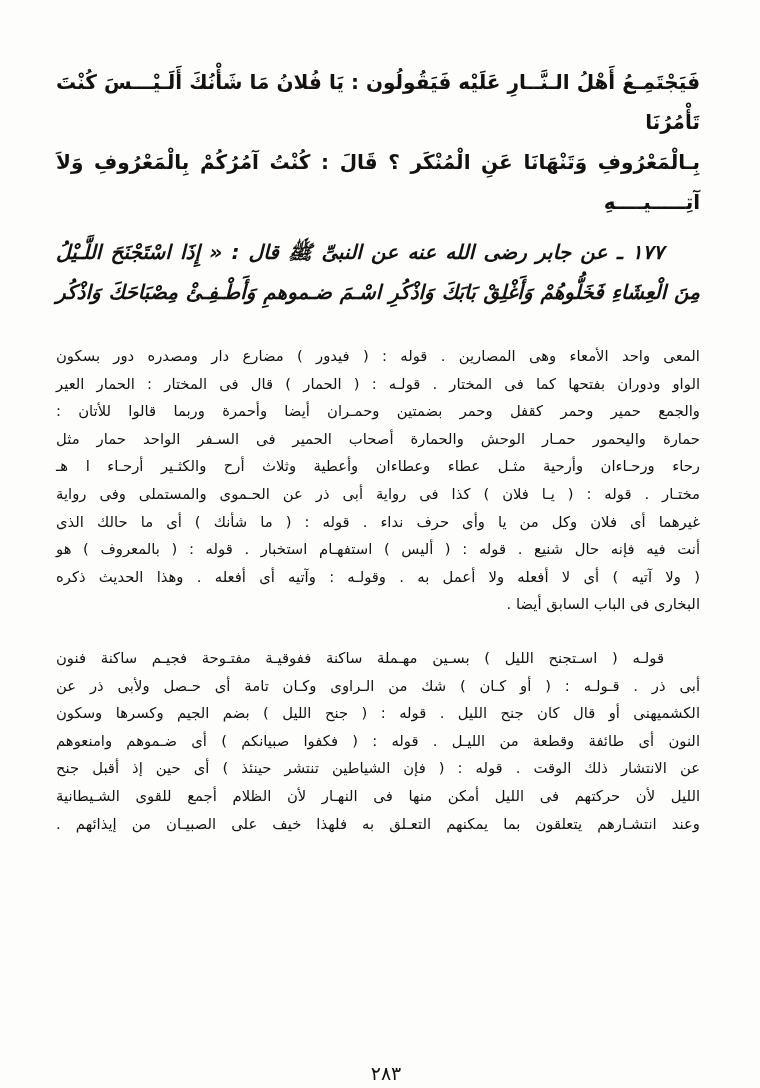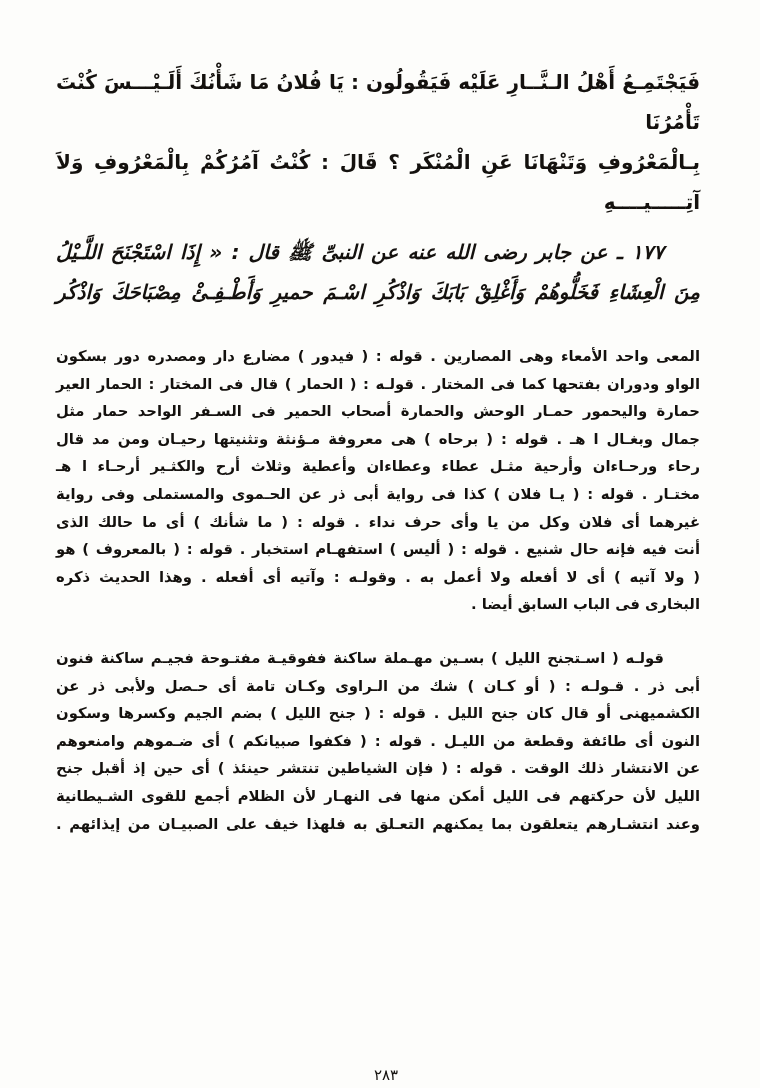--- a/index.html
+++ b/index.html
@@ -35,55 +35,55 @@
   }
   .bold-block {
     font-size: 20px;
     font-weight: bold;
     line-height: 40px;
     letter-spacing: 0.2px;
   }
   .hadith-2 { margin-top: 10px; font-style: italic; }
   .commentary {
     font-size: 14.8px;
-    font-weight: bold;
+    font-weight: normal;
     line-height: 27.6px;
   }
   .commentary-1 { margin-top: 30px; }
   .commentary-2 { margin-top: 26px; }
   .page-number {
     position: absolute;
     left: 12px;
     right: 0;
     bottom: 28px;
     text-align: center;
-    font-size: 15px;
+    font-size: 19px;
     color: #14110e;
   }
 </style>
 </head>
 <body>
 
 <div class="page">
 
   <section class="text-block bold-block hadith-1">
       <div class="line">فَيَجْتَمِـعُ أَهْلُ الـنَّــارِ عَلَيْه فَيَقُولُون : يَا فُلانُ مَا شَأْنُكَ أَلَـيْـــسَ كُنْتَ تَأْمُرُنَا</div>
       <div class="line">بِـالْمَعْرُوفِ وَتَنْهَانَا عَنِ الْمُنْكَر ؟ قَالَ : كُنْتُ آمُرُكُمْ بِالْمَعْرُوفِ وَلاَ آتِـــــيــــهِ</div>
     </section>
 
   <section class="text-block bold-block hadith-2 indent-first">
       <div class="line">١٧٧ ـ عن جابر رضى الله عنه عن النبىِّ ﷺ قال : « إِذَا اسْتَجْنَحَ اللَّـيْلُ</div>
-      <div class="line">مِنَ الْعِشَاءِ فَخَلُّوهُمْ وَأَغْلِقْ بَابَكَ وَاذْكُرِ اسْـمَ حميرِ وَأَطْـفِـئْ مِصْبَاحَكَ وَاذْكُر</div>
+      <div class="line">مِنَ الْعِشَاءِ فَخَلُّوهُمْ وَأَغْلِقْ بَابَكَ وَاذْكُرِ اسْـمَ ضـموهمِ وَأَطْـفِـئْ مِصْبَاحَكَ وَاذْكُر</div>
     </section>
 
   <section class="text-block commentary commentary-1">
       <div class="line">المعى واحد الأمعاء وهى المصارين . قوله : ( فيدور ) مضارع دار ومصدره دور بسكون</div>
       <div class="line">الواو ودوران بفتحها كما فى المختار . قولـه : ( الحمار ) قال فى المختار : الحمار العير</div>
+      <div class="line">والجمع حمير وحمر كقفل وحمر بضمتين وحمـران أيضا وأحمرة وربما قالوا للأتان :</div>
       <div class="line">حمارة واليحمور حمـار الوحش والحمارة أصحاب الحمير فى السـفر الواحد حمار مثل</div>
-      <div class="line">جمال وبغـال ا هـ . قوله : ( برحاه ) هى معروفة مـؤنثة وتثنيتها رحيـان ومن مد قال</div>
       <div class="line">رحاء ورحـاءان وأرحية مثـل عطاء وعطاءان وأعطية وثلاث أرح والكثـير أرحـاء ا هـ</div>
       <div class="line">مختـار . قوله : ( يـا فلان ) كذا فى رواية أبى ذر عن الحـموى والمستملى وفى رواية</div>
       <div class="line">غيرهما أى فلان وكل من يا وأى حرف نداء . قوله : ( ما شأنك ) أى ما حالك الذى</div>
       <div class="line">أنت فيه فإنه حال شنيع . قوله : ( أليس ) استفهـام استخبار . قوله : ( بالمعروف ) هو</div>
       <div class="line">( ولا آتيه ) أى لا أفعله ولا أعمل به . وقولـه : وآتيه أى أفعله . وهذا الحديث ذكره</div>
       <div class="line short-last">البخارى فى الباب السابق أيضا .</div>
     </section>
 
   <section class="text-block commentary commentary-2 indent-first">
       <div class="line">قولـه ( اسـتجنح الليل ) بسـين مهـملة ساكنة ففوقيـة مفتـوحة فجيـم ساكنة فنون</div>

